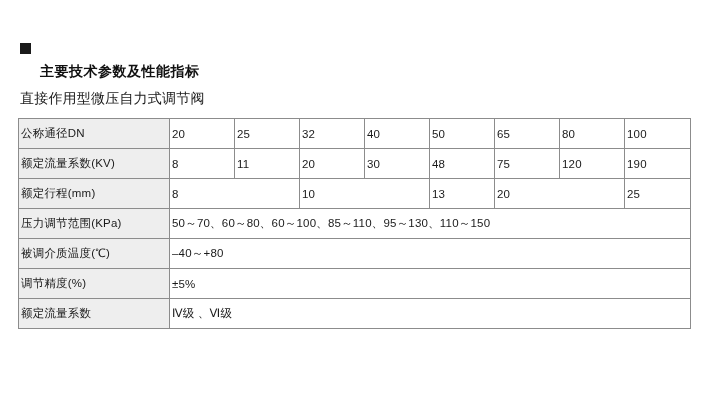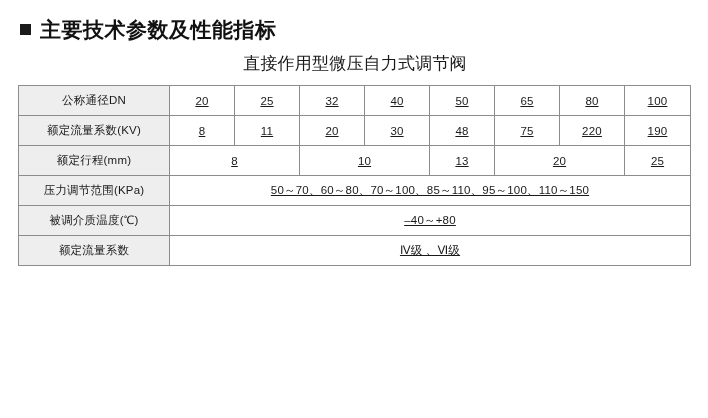--- a/index.html
+++ b/index.html
@@ -27,58 +27,56 @@
     gap: 9px;
     margin: 0 0 0 2px;
   }
   .title-marker {
     width: 11px;
     height: 11px;
     background: #1a1a1a;
     flex: 0 0 auto;
   }
   .title-text {
-    font-size: 21px;
+    font-size: 14px;
     font-weight: bold;
     letter-spacing: 0.5px;
     color: #111111;
     line-height: 1.1;
+    margin-top: 46px;
   }
   .subtitle {
     margin: 11px 0 0 2px;
-    font-size: 17px;
+    font-size: 14px;
     color: #1a1a1a;
     letter-spacing: 0.2px;
-    text-align: center;
   }
   table.spec {
     margin-top: 10px;
     border-collapse: collapse;
     width: 672px;
     table-layout: fixed;
   }
   table.spec td {
     border: 1px solid #8c8c8c;
     height: 29px;
-    text-align: center;
     vertical-align: middle;
     font-size: 11.5px;
     color: #1a1a1a;
-    padding: 0 10px;
+    padding: 0 2px;
     letter-spacing: 0.2px;
     margin-top: 33px;
   }
   td.label {
     background: #eeeeee;
     width: 151px;
     font-size: 11.5px;
   }
   td.val {
     background: #ffffff;
-    text-decoration: underline;
   }
 </style>
 </head>
 <body>
 
 <div class="page">
 
   <div class="title-row">
     <span class="title-marker"></span>
     <span class="title-text">主要技术参数及性能指标</span>
@@ -111,38 +109,42 @@
           <td class="val">100</td>
         </tr>
         <tr>
           <td class="label">额定流量系数(KV)</td>
           <td class="val">8</td>
           <td class="val">11</td>
           <td class="val">20</td>
           <td class="val">30</td>
           <td class="val">48</td>
           <td class="val">75</td>
-          <td class="val">220</td>
+          <td class="val">120</td>
           <td class="val">190</td>
         </tr>
         <tr>
           <td class="label">额定行程(mm)</td>
           <td class="val" colspan="2">8</td>
           <td class="val" colspan="2">10</td>
           <td class="val">13</td>
           <td class="val" colspan="2">20</td>
           <td class="val">25</td>
         </tr>
         <tr>
           <td class="label">压力调节范围(KPa)</td>
-          <td class="val" colspan="8">50～70、60～80、70～100、85～110、95～100、110～150</td>
+          <td class="val" colspan="8">50～70、60～80、60～100、85～110、95～130、110～150</td>
         </tr>
         <tr>
           <td class="label">被调介质温度(℃)</td>
           <td class="val" colspan="8">–40～+80</td>
+        </tr>
+        <tr>
+          <td class="label">调节精度(%)</td>
+          <td class="val" colspan="8">±5%</td>
         </tr>
         <tr>
           <td class="label">额定流量系数</td>
           <td class="val" colspan="8">Ⅳ级 、Ⅵ级</td>
         </tr>
       </tbody>
   </table>
 
 </div>
 

